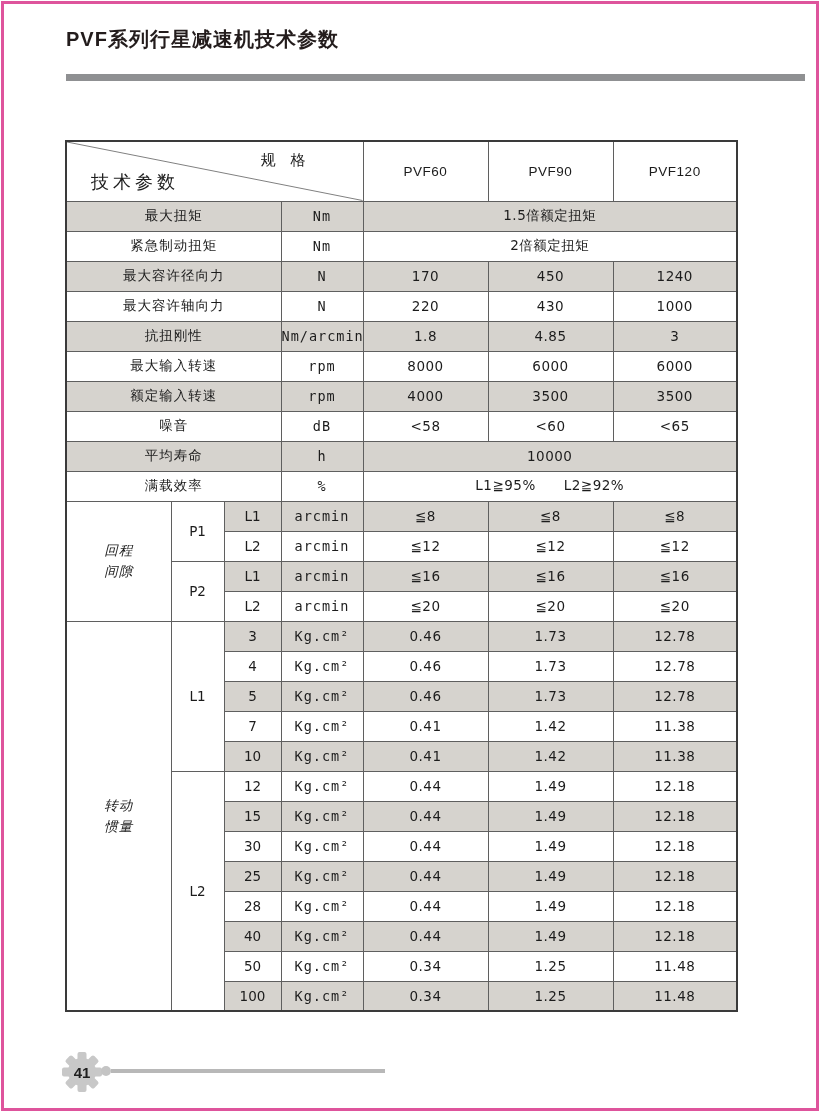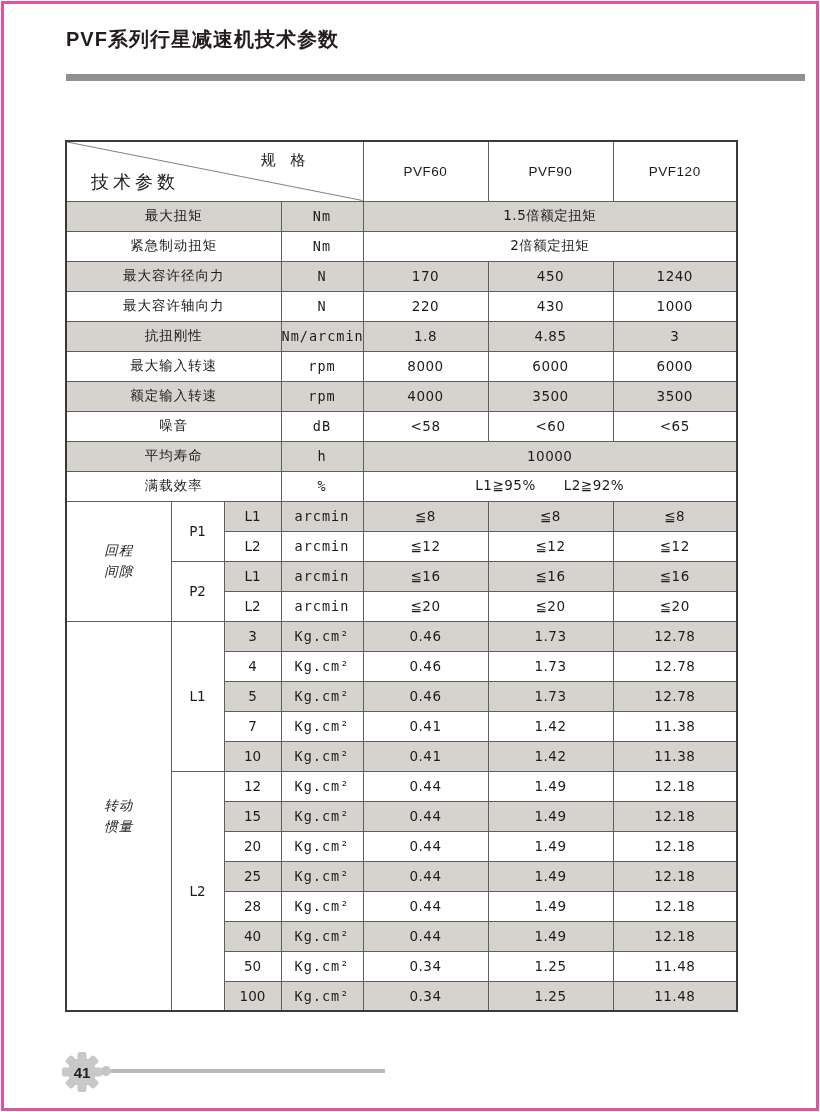--- a/index.html
+++ b/index.html
@@ -225,21 +225,21 @@
     <td class="val">12.18</td>
   </tr>
   <tr class="g">
     <td class="ratio">15</td>
     <td class="unit">Kg.cm²</td>
     <td class="val">0.44</td>
     <td class="val">1.49</td>
     <td class="val">12.18</td>
   </tr>
   <tr>
-    <td class="ratio">20</td>
+    <td class="ratio">30</td>
     <td class="unit">Kg.cm²</td>
     <td class="val">0.44</td>
     <td class="val">1.49</td>
     <td class="val">12.18</td>
   </tr>
   <tr class="g">
     <td class="ratio">25</td>
     <td class="unit">Kg.cm²</td>
     <td class="val">0.44</td>
     <td class="val">1.49</td>

